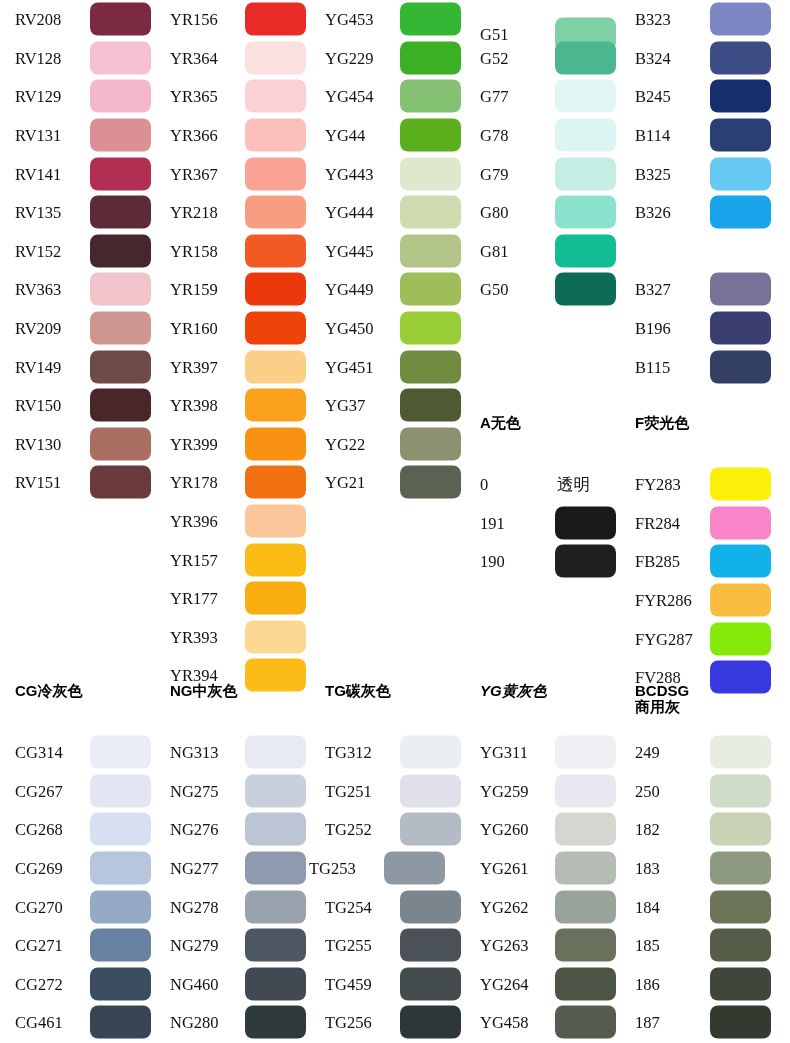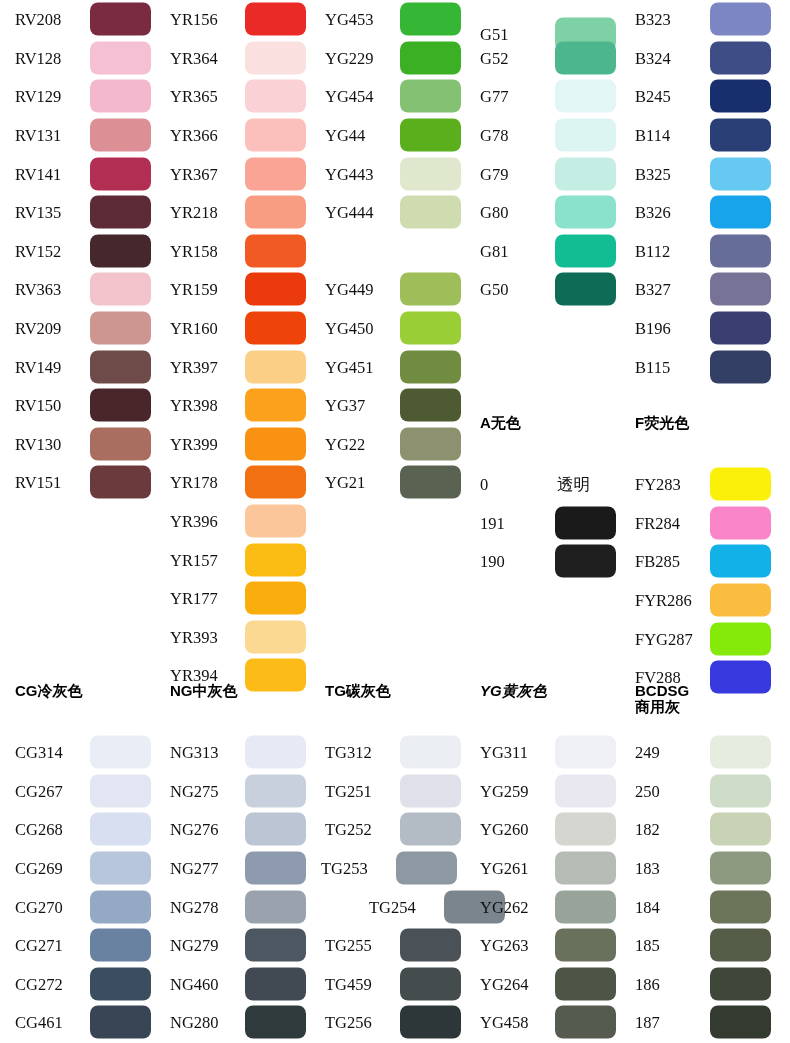--- a/index.html
+++ b/index.html
@@ -211,20 +211,24 @@
       <div class="swatch" style="background: rgb(91, 174, 28);"></div>
     </div>
     <div class="row" style="left: 325px; top: 154.4px;">
       <div class="swatch-label">YG443</div>
       <div class="swatch" style="background: rgb(223, 232, 205);"></div>
     </div>
     <div class="row" style="left: 325px; top: 193px; text-align: right;">
       <div class="swatch-label">YG444</div>
       <div class="swatch" style="background: rgb(207, 220, 175);"></div>
     </div>
+    <div class="row" style="left: 325px; top: 231.6px;">
+      <div class="swatch-label">YG445</div>
+      <div class="swatch" style="background: rgb(179, 196, 135);"></div>
+    </div>
     <div class="row" style="left: 325px; top: 270.2px;">
       <div class="swatch-label">YG449</div>
       <div class="swatch" style="background: rgb(157, 190, 88);"></div>
     </div>
     <div class="row" style="left: 325px; top: 308.8px;">
       <div class="swatch-label">YG450</div>
       <div class="swatch" style="background: rgb(154, 206, 54);"></div>
     </div>
     <div class="row" style="left: 325px; top: 347.4px;">
       <div class="swatch-label">YG451</div>
@@ -290,24 +294,20 @@
       <div class="swatch-label">B114</div>
       <div class="swatch" style="background: rgb(41, 63, 118);"></div>
     </div>
     <div class="row" style="left: 635px; top: 154.4px;">
       <div class="swatch-label">B325</div>
       <div class="swatch" style="background: rgb(101, 201, 242);"></div>
     </div>
     <div class="row" style="left: 635px; top: 193px;">
       <div class="swatch-label">B326</div>
       <div class="swatch" style="background: rgb(23, 164, 234);"></div>
-    </div>
-    <div class="row" style="left: 635px; top: 231.6px;">
-      <div class="swatch-label">B112</div>
-      <div class="swatch" style="background: rgb(102, 109, 153);"></div>
     </div>
     <div class="row" style="left: 635px; top: 270.2px;">
       <div class="swatch-label">B327</div>
       <div class="swatch" style="background: rgb(118, 115, 151);"></div>
     </div>
     <div class="row" style="left: 635px; top: 308.8px;">
       <div class="swatch-label">B196</div>
       <div class="swatch" style="background: rgb(58, 62, 112);"></div>
     </div>
     <div class="row" style="left: 635px; top: 347.4px;">
@@ -426,25 +426,25 @@
       <div class="swatch" style="background: rgb(235, 238, 243);"></div>
     </div>
     <div class="row" style="left: 325px; top: 771.6px;">
       <div class="swatch-label">TG251</div>
       <div class="swatch" style="background: rgb(223, 224, 234);"></div>
     </div>
     <div class="row" style="left: 325px; top: 810.2px;">
       <div class="swatch-label">TG252</div>
       <div class="swatch" style="background: rgb(179, 187, 196);"></div>
     </div>
-    <div class="row" style="left: 321px; top: 848.8px;">
+    <div class="row" style="left: 309px; top: 848.8px;">
       <div class="swatch-label">TG253</div>
       <div class="swatch" style="background: rgb(142, 152, 163);"></div>
     </div>
-    <div class="row" style="left: 325px; top: 887.4px; margin-left: 44px;">
+    <div class="row" style="left: 325px; top: 887.4px;">
       <div class="swatch-label">TG254</div>
       <div class="swatch" style="background: rgb(123, 133, 141);"></div>
     </div>
     <div class="row" style="left: 325px; top: 926px;">
       <div class="swatch-label">TG255</div>
       <div class="swatch" style="background: rgb(74, 82, 87);"></div>
     </div>
     <div class="row" style="left: 325px; top: 964.6px;">
       <div class="swatch-label">TG459</div>
       <div class="swatch" style="background: rgb(69, 76, 78);"></div>

